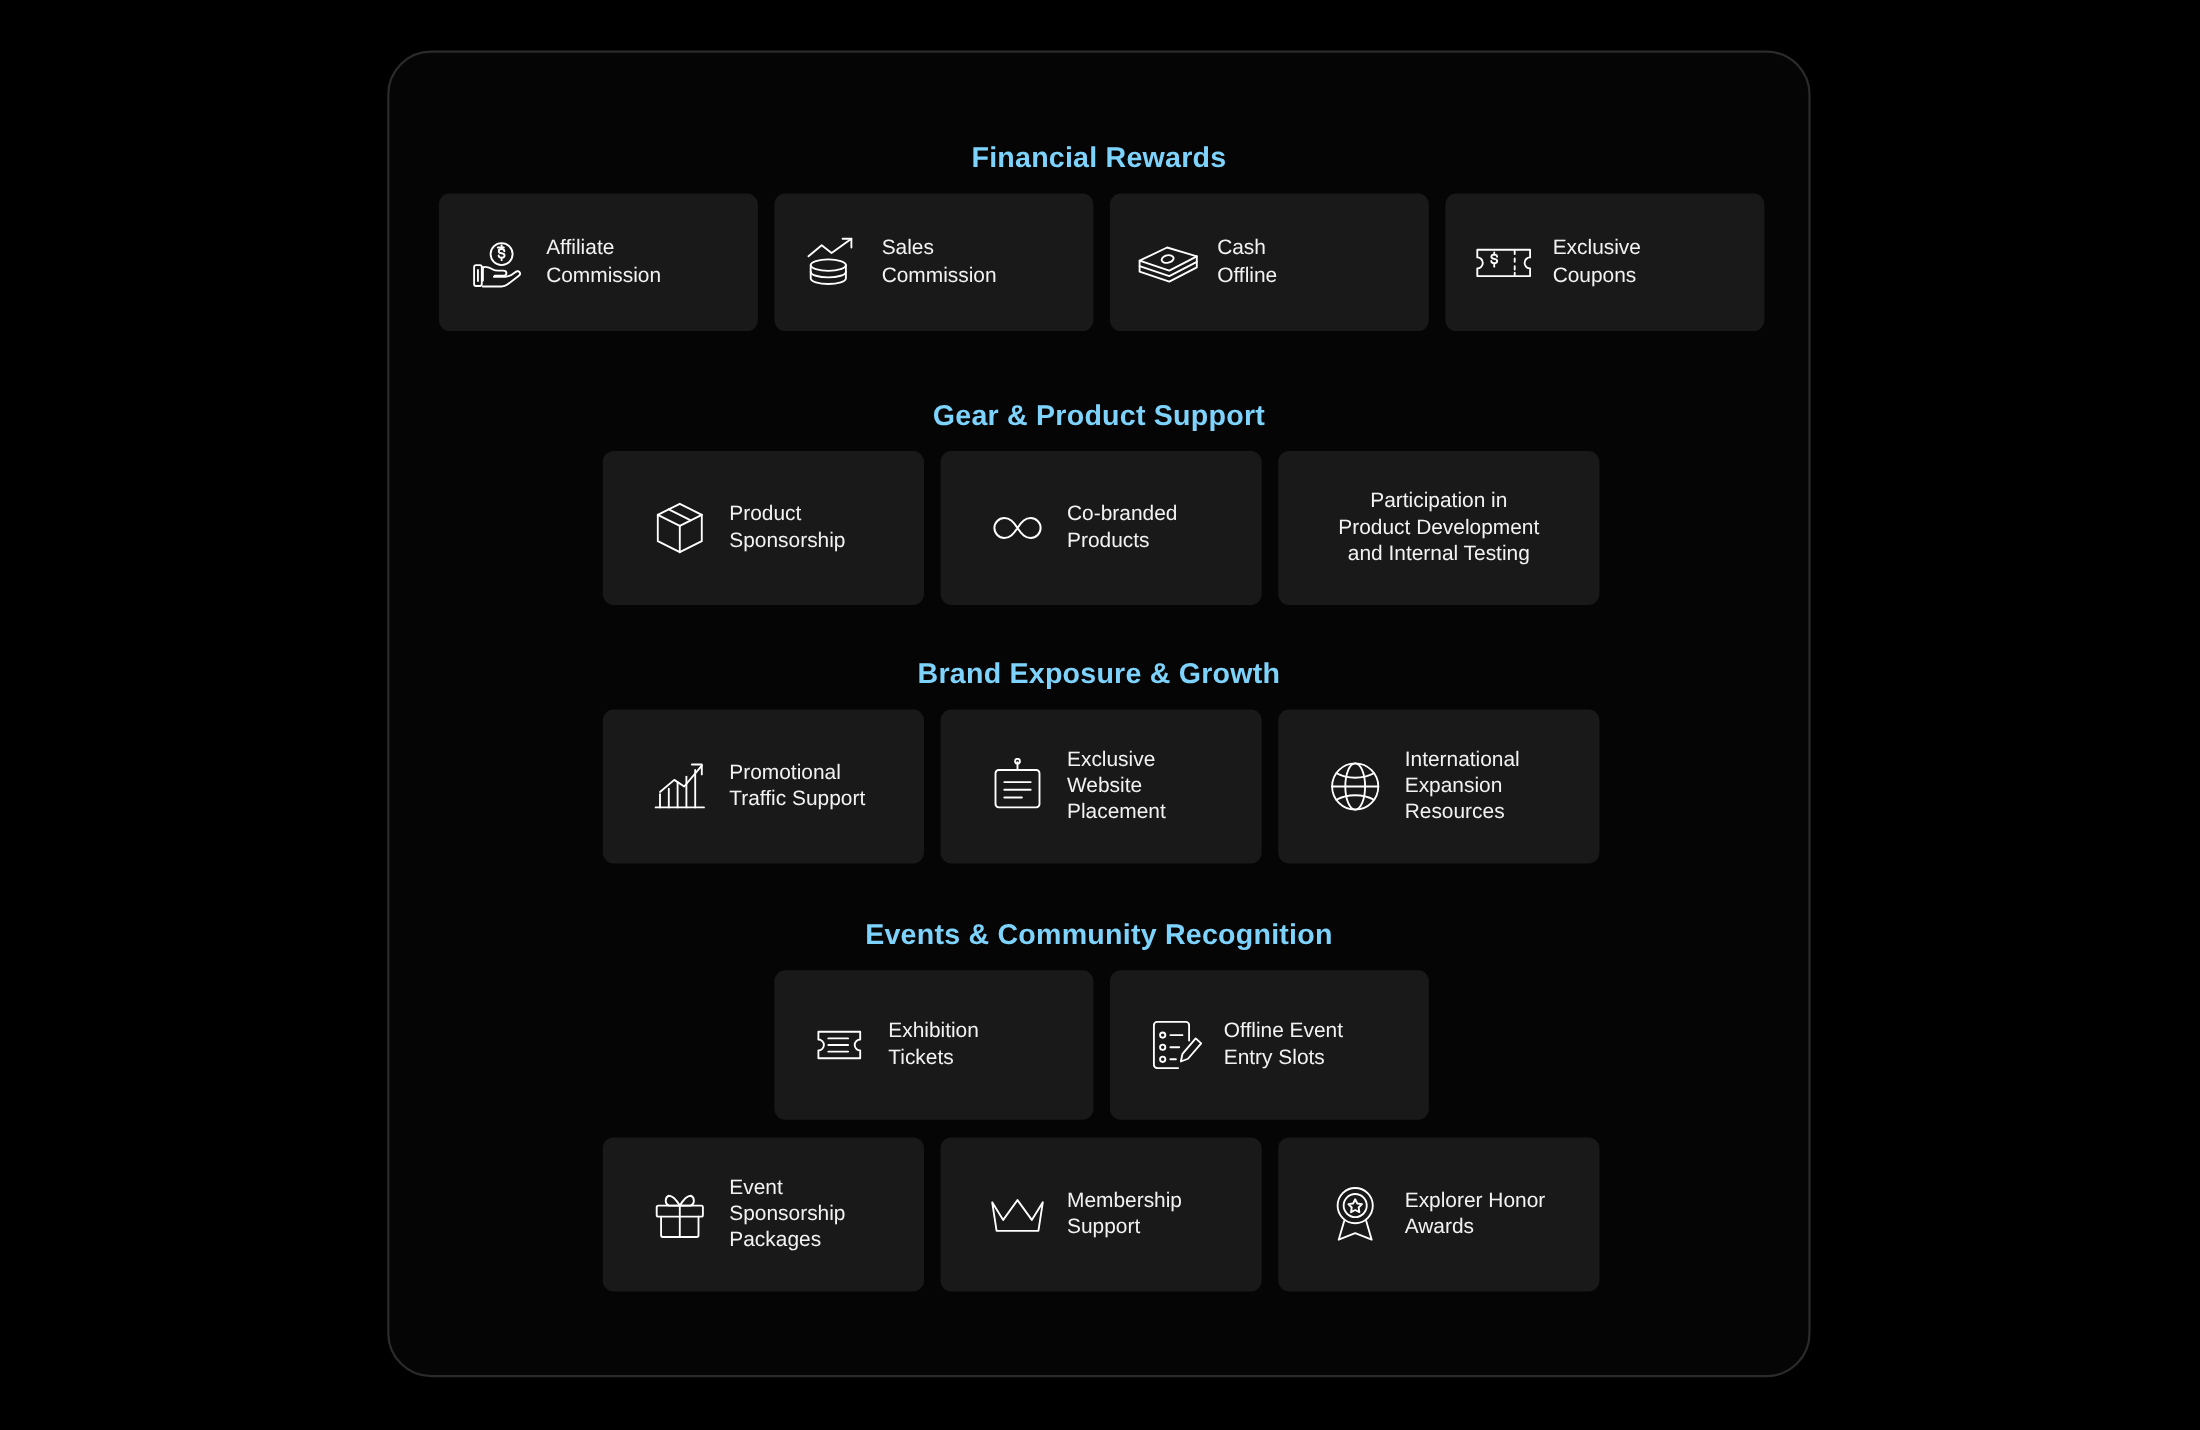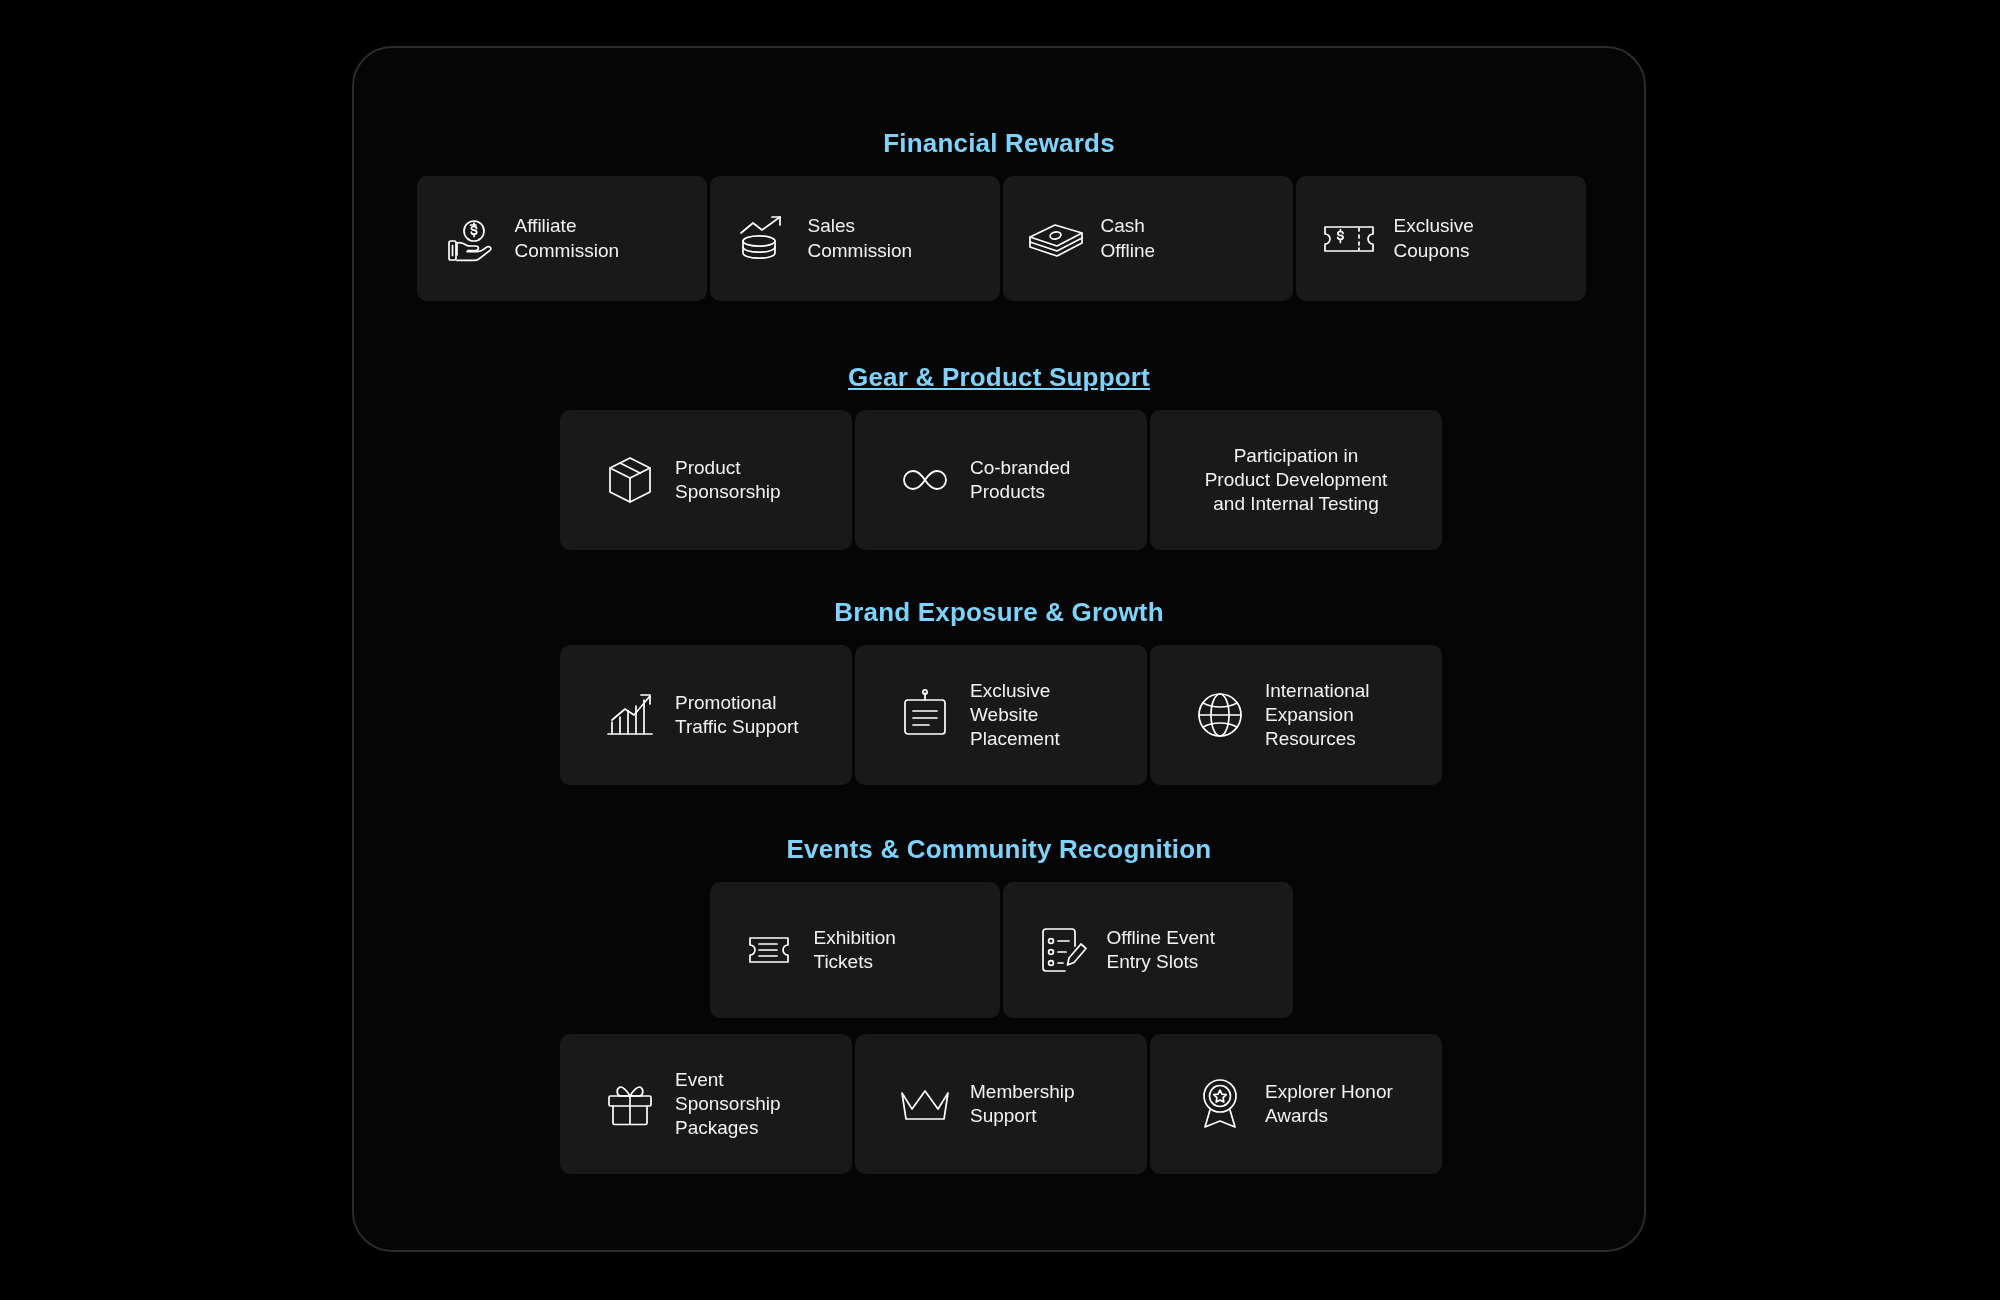--- a/index.html
+++ b/index.html
@@ -43,21 +43,21 @@
     text-align: center;
     font-size: 26px;
     font-weight: bold;
     letter-spacing: 0.2px;
     color: #7dd3fc;
   }
   .row {
     display: flex;
     justify-content: center;
     align-items: stretch;
-    gap: 3px;
+    gap: 15px;
   }
   .card {
     background: #191919;
     border-radius: 10px;
     display: flex;
     align-items: center;
     box-sizing: border-box;
     padding: 0 22px;
   }
   .card .icon {
@@ -83,21 +83,21 @@
     text-align: center;
     padding: 0 16px;
   }
   .card.centered .label {
     text-align: center;
   }
 
   
   #sec-financial-title { position: absolute; left: 0; top: 80px; width: 100%; }
   #sec-financial-row  { position: absolute; left: 40px; top: 128px; width: 1214px; }
-  #sec-gear-title     { position: absolute; left: 0; top: 314px; width: 100%; text-decoration: underline; }
+  #sec-gear-title     { position: absolute; left: 0; top: 314px; width: 100%; }
   #sec-gear-row       { position: absolute; left: 40px; top: 362px; width: 1214px; }
   #sec-brand-title    { position: absolute; left: 0; top: 549px; width: 100%; }
   #sec-brand-row      { position: absolute; left: 40px; top: 597px; width: 1214px; }
   #sec-events-title   { position: absolute; left: 0; top: 786px; width: 100%; }
   #sec-events-row1    { position: absolute; left: 40px; top: 834px; width: 1214px; }
   #sec-events-row2    { position: absolute; left: 40px; top: 986px; width: 1214px; }
 
   .h125 { height: 125px; }
   .h140 { height: 140px; }
   .h125b { height: 136px; padding-left: 28px; }

